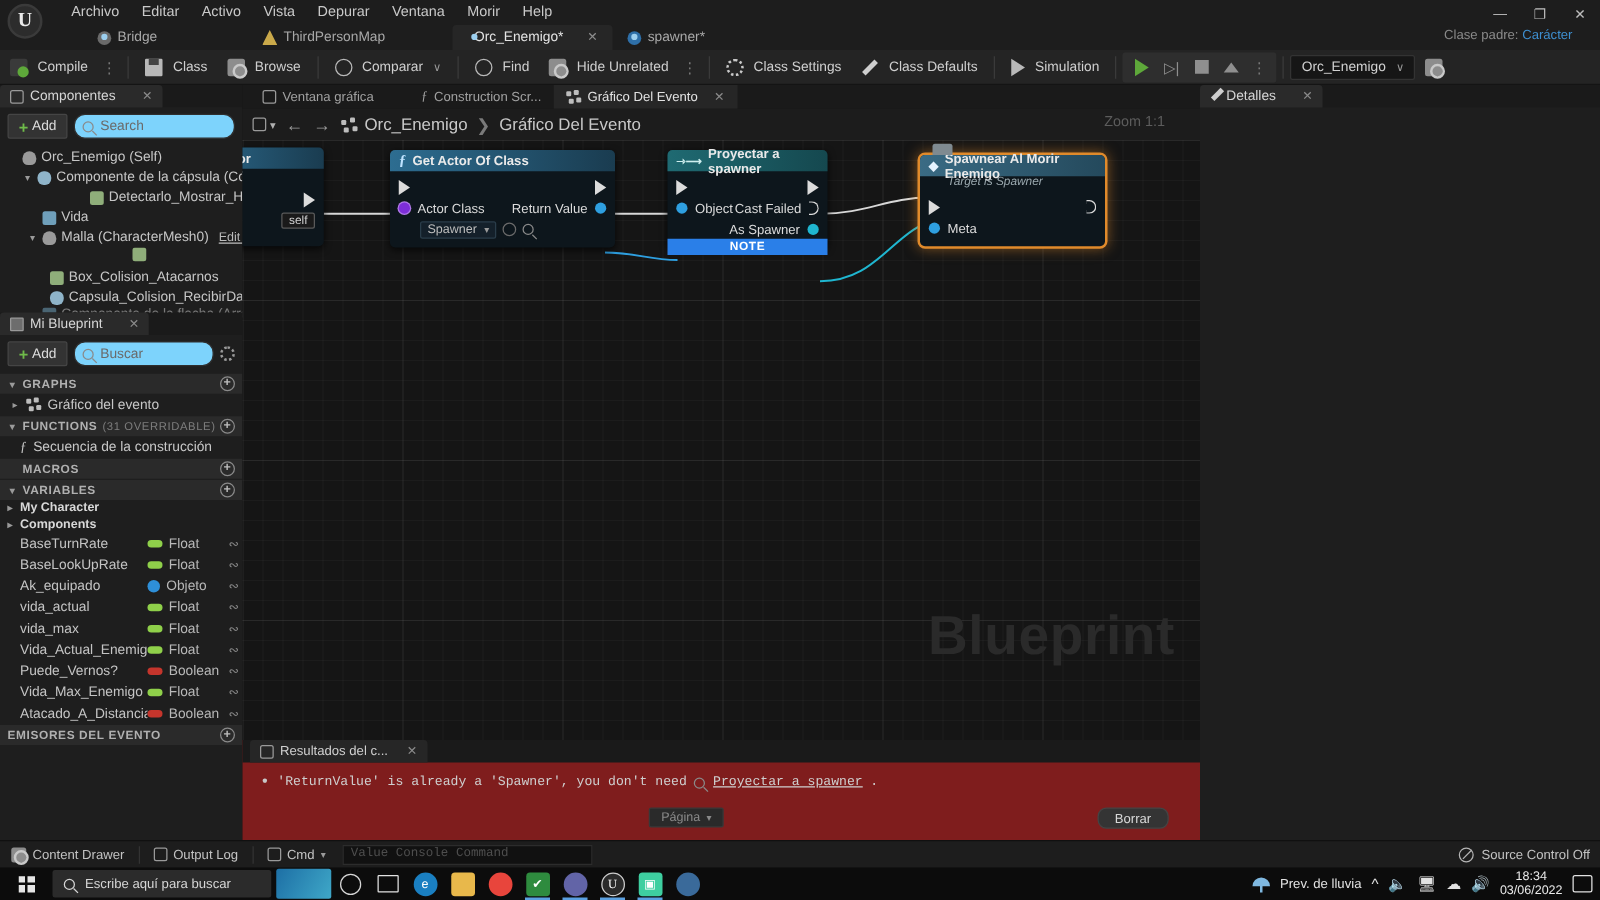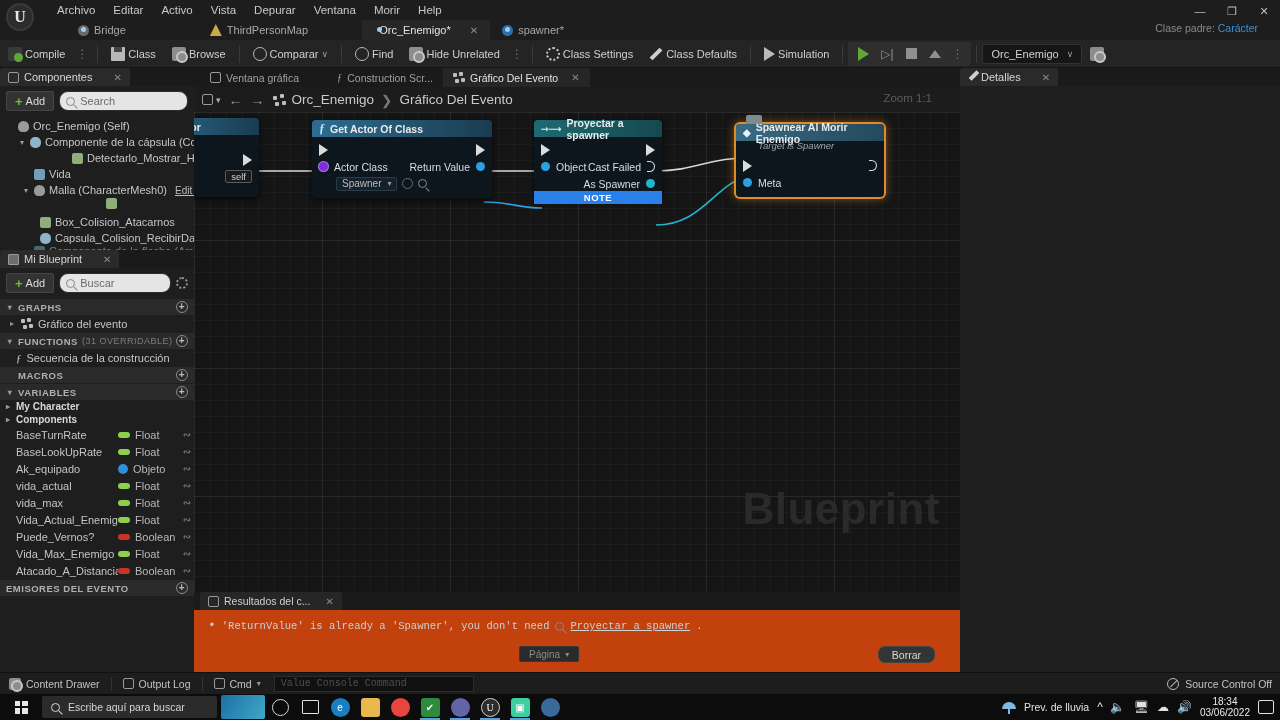--- a/index.html
+++ b/index.html
@@ -52,21 +52,21 @@
   .tico-bp { width:11px;height:11px;border-radius:50%; background:#2e6fa8; position:relative;}
   .tico-bp::after{content:"";position:absolute;left:3px;top:2px;width:5px;height:5px;border-radius:50%;background:#9ccfef;}
 
   
   .toolbar {
     position: absolute; top: 40px; left: 0; width: 1280px; height: 28px;
     background: #242424; display: flex; align-items: center; gap: 0px;
     border-bottom: 1px solid #141414;
   }
   .tb-btn {
-    display: flex; align-items: center; gap: 3px; height: 24px;
+    display: flex; align-items: center; gap: 8px; height: 24px;
     padding: 0 8px; font-size: 11px; color: #cfcfcf; white-space: nowrap; justify-content: center;
   }
   .tb-sep { width: 1px; height: 18px; background: #3a3a3a; margin: 0 5px; }
   .tb-dots { color: #777; font-size: 12px; padding: 0 3px; letter-spacing: 1px; }
   .tb-ico { width: 14px; height: 14px; display: inline-block; position: relative; }
   .ico-compile { background:#3a3a3a; border-radius:2px; }
   .ico-compile::after{content:"";position:absolute;right:-1px;bottom:-1px;width:9px;height:9px;border-radius:50%;background:#5ea83a;}
   .ico-save { background:#b8b8b8; border-radius:1px; }
   .ico-save::after{content:"";position:absolute;left:3px;top:0;width:8px;height:5px;background:#444;}
   .ico-browse{background:#8d8d8d;border-radius:2px;}
@@ -95,21 +95,21 @@
   }
   .panel-tab .pclose{margin-left:16px;color:#8a8a8a;font-size:10px;}
   .sq-ico{width:11px;height:11px;border:1px solid #9a9a9a;border-radius:2px;display:inline-block;}
   .searchrow { display:flex;align-items:center;gap:5px;padding:5px 6px;background:#1e1e1e; }
   .btn-add {
     display:flex;align-items:center;gap:3px;background:#333;border:1px solid #454545;
     height:20px;padding:0 8px;font-size:11px;color:#dcdcdc;border-radius:2px;
   }
   .btn-add .plus{color:#6fbb4a;font-size:13px;font-weight:bold;}
   .search-box {
-    flex:1;display:flex;align-items:center;gap:5px;background:#e5e5e5;border:1px solid #2e2e2e;
+    flex:1;display:flex;align-items:center;gap:5px;background:#7dd3fc;border:1px solid #2e2e2e;
     height:20px;padding:0 6px;border-radius:9px;color:#6a6a6a;font-size:11px;
   }
   .mag { width:9px;height:9px;border:1.4px solid #8a8a8a;border-radius:50%;position:relative;flex-shrink:0;}
   .mag::after{content:"";position:absolute;right:-4px;bottom:-3px;width:5px;height:1.4px;background:#8a8a8a;transform:rotate(45deg);}
   .gear-sm{width:12px;height:12px;border:2px dotted #9a9a9a;border-radius:50%;}
 
   .tree { padding: 2px 0 0 0; font-size: 11px; }
   .tree-row { display:flex;align-items:center;height:16px;padding-left:6px;gap:4px;color:#c6c6c6;white-space:nowrap;overflow:hidden;}
   .arrow { width:8px;font-size:8px;color:#9a9a9a;flex-shrink:0;text-align:center;}
   .nico{width:11px;height:11px;flex-shrink:0;display:inline-block;}
@@ -192,21 +192,21 @@
   .cls-row{display:flex;align-items:center;gap:5px;padding:0 7px;height:17px;}
   .cls-select{
     background:#14202a;border:1px solid #2a3d4a;height:14px;display:flex;align-items:center;
     padding:0 5px;font-size:10px;color:#bcbcbc;gap:6px;border-radius:2px;
   }
   .mini-ico{width:11px;height:11px;border:1px solid #6a6a6a;border-radius:50%;}
   .selected-node{ box-shadow:0 0 0 2px #e08a2b, 0 0 10px 2px rgba(224,138,43,.5); }
   .node-pin-top{position:absolute;left:10px;top:-9px;width:16px;height:9px;background:#7f8a90;border-radius:2px 2px 0 0;}
 
   
-  .results{position:absolute;left:0;top:524px;width:766px;height:80px;background:#c2410c;}
+  .results{position:absolute;left:0;top:524px;width:766px;height:80px;background:#7f1d1d;}
   .res-tabbar{height:18px;display:flex;align-items:flex-end;background:#1a1a1a;}
   .res-tab{display:flex;align-items:center;gap:5px;height:18px;padding:0 8px;font-size:10.5px;background:#262626;color:#d0d0d0;border-top-left-radius:3px;border-top-right-radius:3px;}
   .res-tab .rclose{margin-left:10px;color:#8a8a8a;font-size:10px;}
   .res-body{padding:10px 10px 0 14px;}
   .res-line{
     font-family:"Liberation Mono",monospace;font-size:10.5px;color:#cfcfcf;
     display:flex;align-items:center;gap:6px;
   }
   .res-bullet{color:#c8c8c8;font-size:13px;line-height:10px;}
   .res-link{color:#cfcfcf;text-decoration:underline;}

